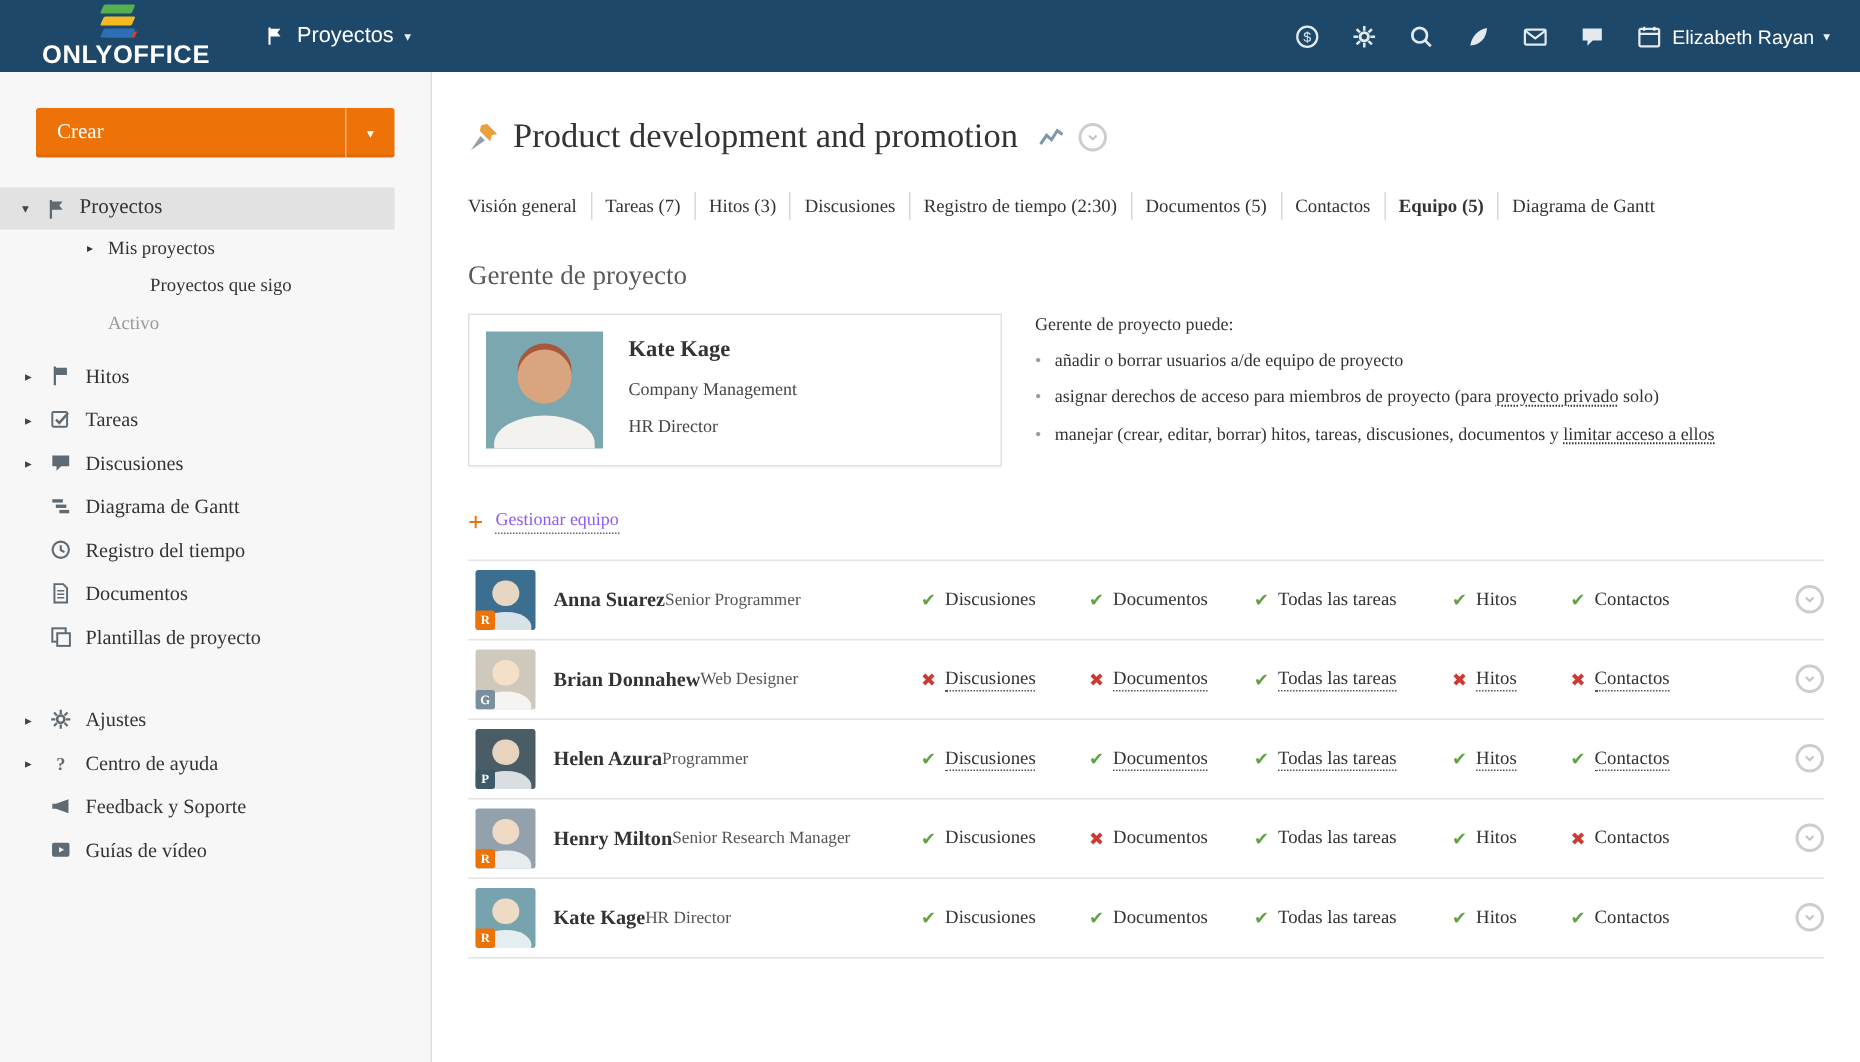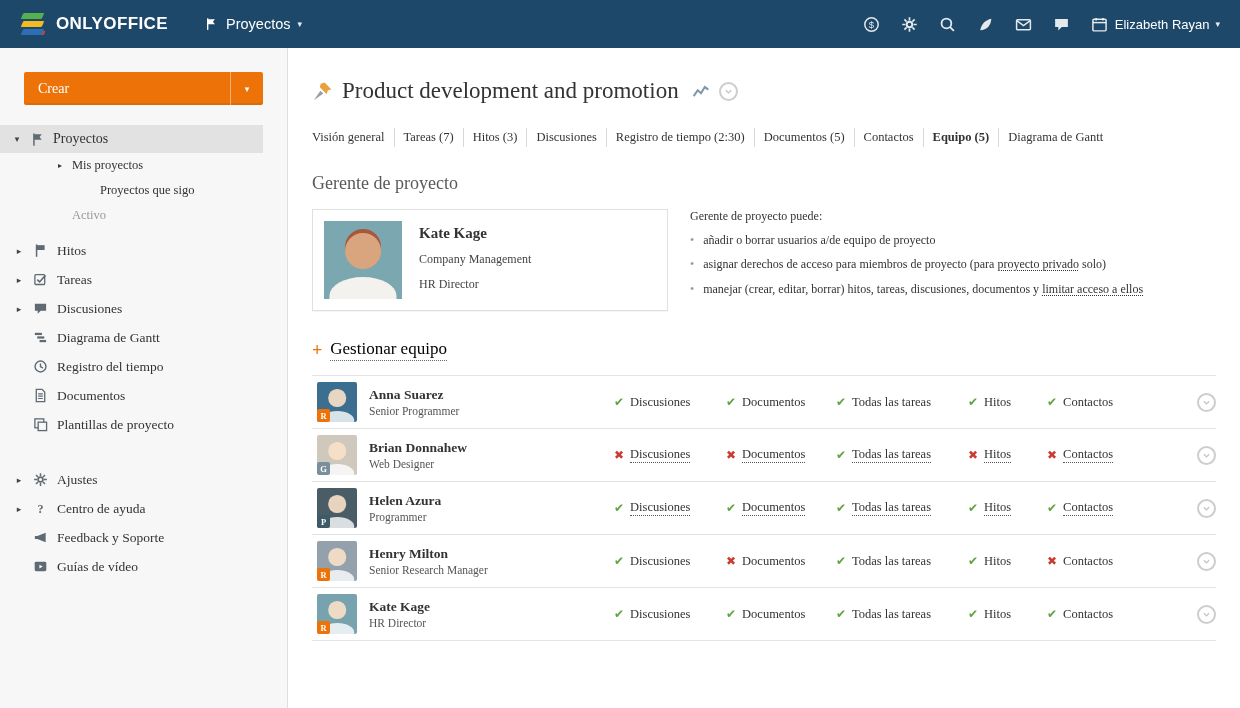--- a/index.html
+++ b/index.html
@@ -10,21 +10,21 @@
     font-family:"Liberation Sans","DejaVu Sans",sans-serif;
     background:#fff; color:#333;
   }
   .icn { display:block; width:15px; height:15px; }
 
   
   .topbar {
     height:48px; background:#1d4869; display:flex; align-items:center;
     padding:0 20px; color:#fff;
   }
-  .brand { display:flex; align-items:center; cursor:pointer; }
+  .brand { display:flex; align-items:center; cursor:pointer;flex-direction:column; }
   .logo-stack { position:relative; width:28px; height:26px; }
   .logo-stack i { position:absolute; left:2px; width:21px; height:6px; transform:skewX(-24deg); border-radius:1px; }
   .logo-stack .l1 { top:2px;  background:#54b14e; }
   .logo-stack .l2 { top:10px; background:#f5ba22; }
   .logo-stack .l3 { top:18px; background:#2d6fb2; box-shadow:3px 1px 0 -1px #d9402a; }
   .brand-text { font-weight:bold; font-size:17px; letter-spacing:.4px; margin-left:8px; }
   .module { display:flex; align-items:center; gap:7px; margin-left:36px; font-size:14.5px; cursor:pointer; }
   .module .icn { width:14px; height:14px; color:#fff; }
   .caret { font-size:9px; opacity:.9; }
   .top-icons { margin-left:auto; display:flex; align-items:center; gap:8px; }
@@ -86,30 +86,30 @@
   .m-line { font-size:12px; color:#444; margin-top:10px; }
 
   .rights { margin-left:22px; width:478px; font-size:12px; color:#333; }
   .rights-title { margin-bottom:8px; }
   .r-item { display:flex; gap:9px; margin-bottom:7px; line-height:1.45; }
   .dot { color:#999; flex:none; }
   .r-link { text-decoration:underline; text-decoration-style:dotted; text-underline-offset:2px; cursor:pointer; }
 
   .manage-team { margin-top:28px; display:inline-flex; align-items:center; gap:8px; cursor:pointer; }
   .plus { color:#ed7309; font-size:18px; font-weight:bold; line-height:14px; }
-  .mt-label { font-size:17px; color:#000000; border-bottom:1px dotted #666; padding-bottom:1px; }
+  .mt-label { font-size:12px; color:#8b5cf6; border-bottom:1px dotted #666; padding-bottom:1px; }
 
   .team-table { margin-top:14px; border-top:1px solid #e3e3e3; }
   .team-row { display:grid; grid-template-columns:302px 112px 110px 132px 79px 1fr 30px; align-items:center; height:53px; border-bottom:1px solid #e3e3e3; }
   .person { display:flex; align-items:center; gap:12px; padding-left:5px; }
   .avatar { position:relative; width:40px; height:40px; flex:none; overflow:hidden; border-radius:2px; display:block; }
   .avatar::before { content:""; position:absolute; left:50%; top:18%; width:44%; height:44%; transform:translateX(-50%); border-radius:50%; background:rgba(250,225,200,.9); }
   .avatar::after { content:""; position:absolute; left:50%; bottom:-20%; width:84%; height:48%; transform:translateX(-50%); border-radius:50% 50% 0 0; background:rgba(255,255,255,.8); }
   .badge { position:absolute; left:0; bottom:0; width:13px; height:13px; border-radius:2px; color:#fff; font-size:8.5px; font-weight:bold; display:flex; align-items:center; justify-content:center; z-index:2; }
-  .p-text { display:flex; flex-direction:column; }
+  .p-text { display:flex; flex-direction:row; }
   .p-name { font-size:13.5px; font-weight:bold; color:#333; cursor:pointer; }
   .p-role { font-size:11.5px; color:#555; margin-top:2px; }
   .perm { display:flex; align-items:center; gap:6px; font-size:12.5px; color:#333; }
   .pm { font-size:12px; line-height:1; }
   .pm.allow { color:#61a243; }
   .pm.deny { color:#cc3b33; }
   .pl-link { border-bottom:1px dotted #555; cursor:pointer; }
   .row-action { justify-self:end; }
 </style>
 </head>

